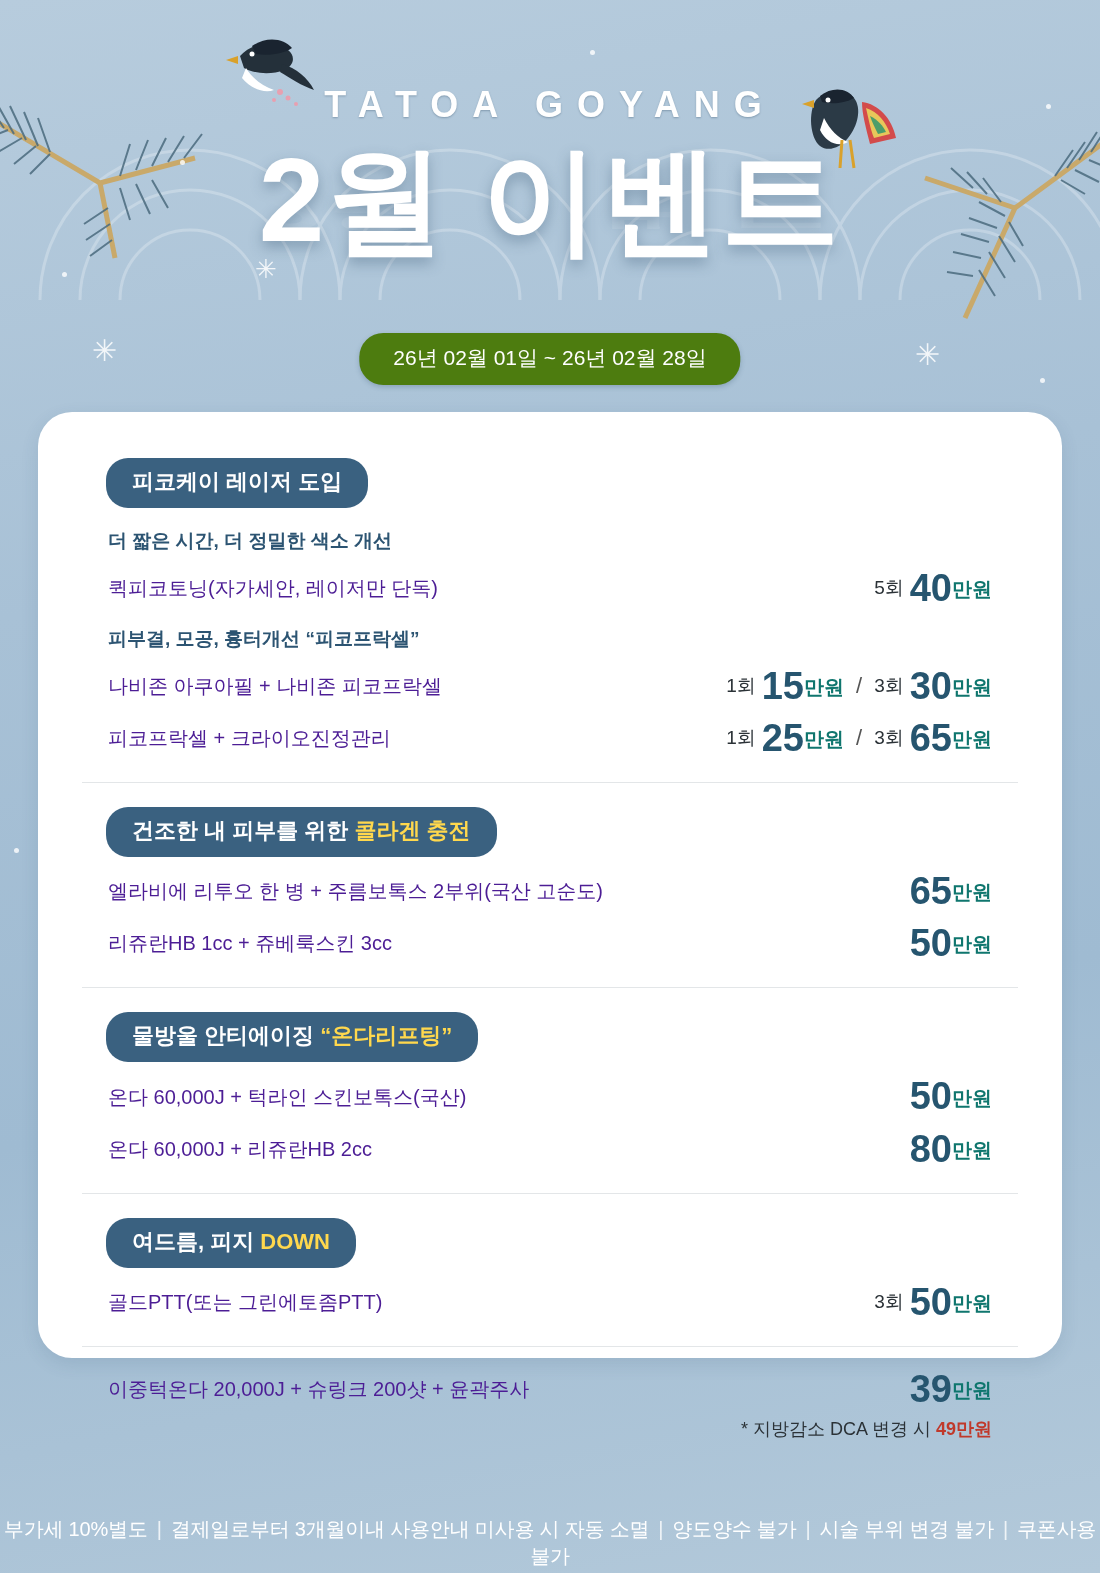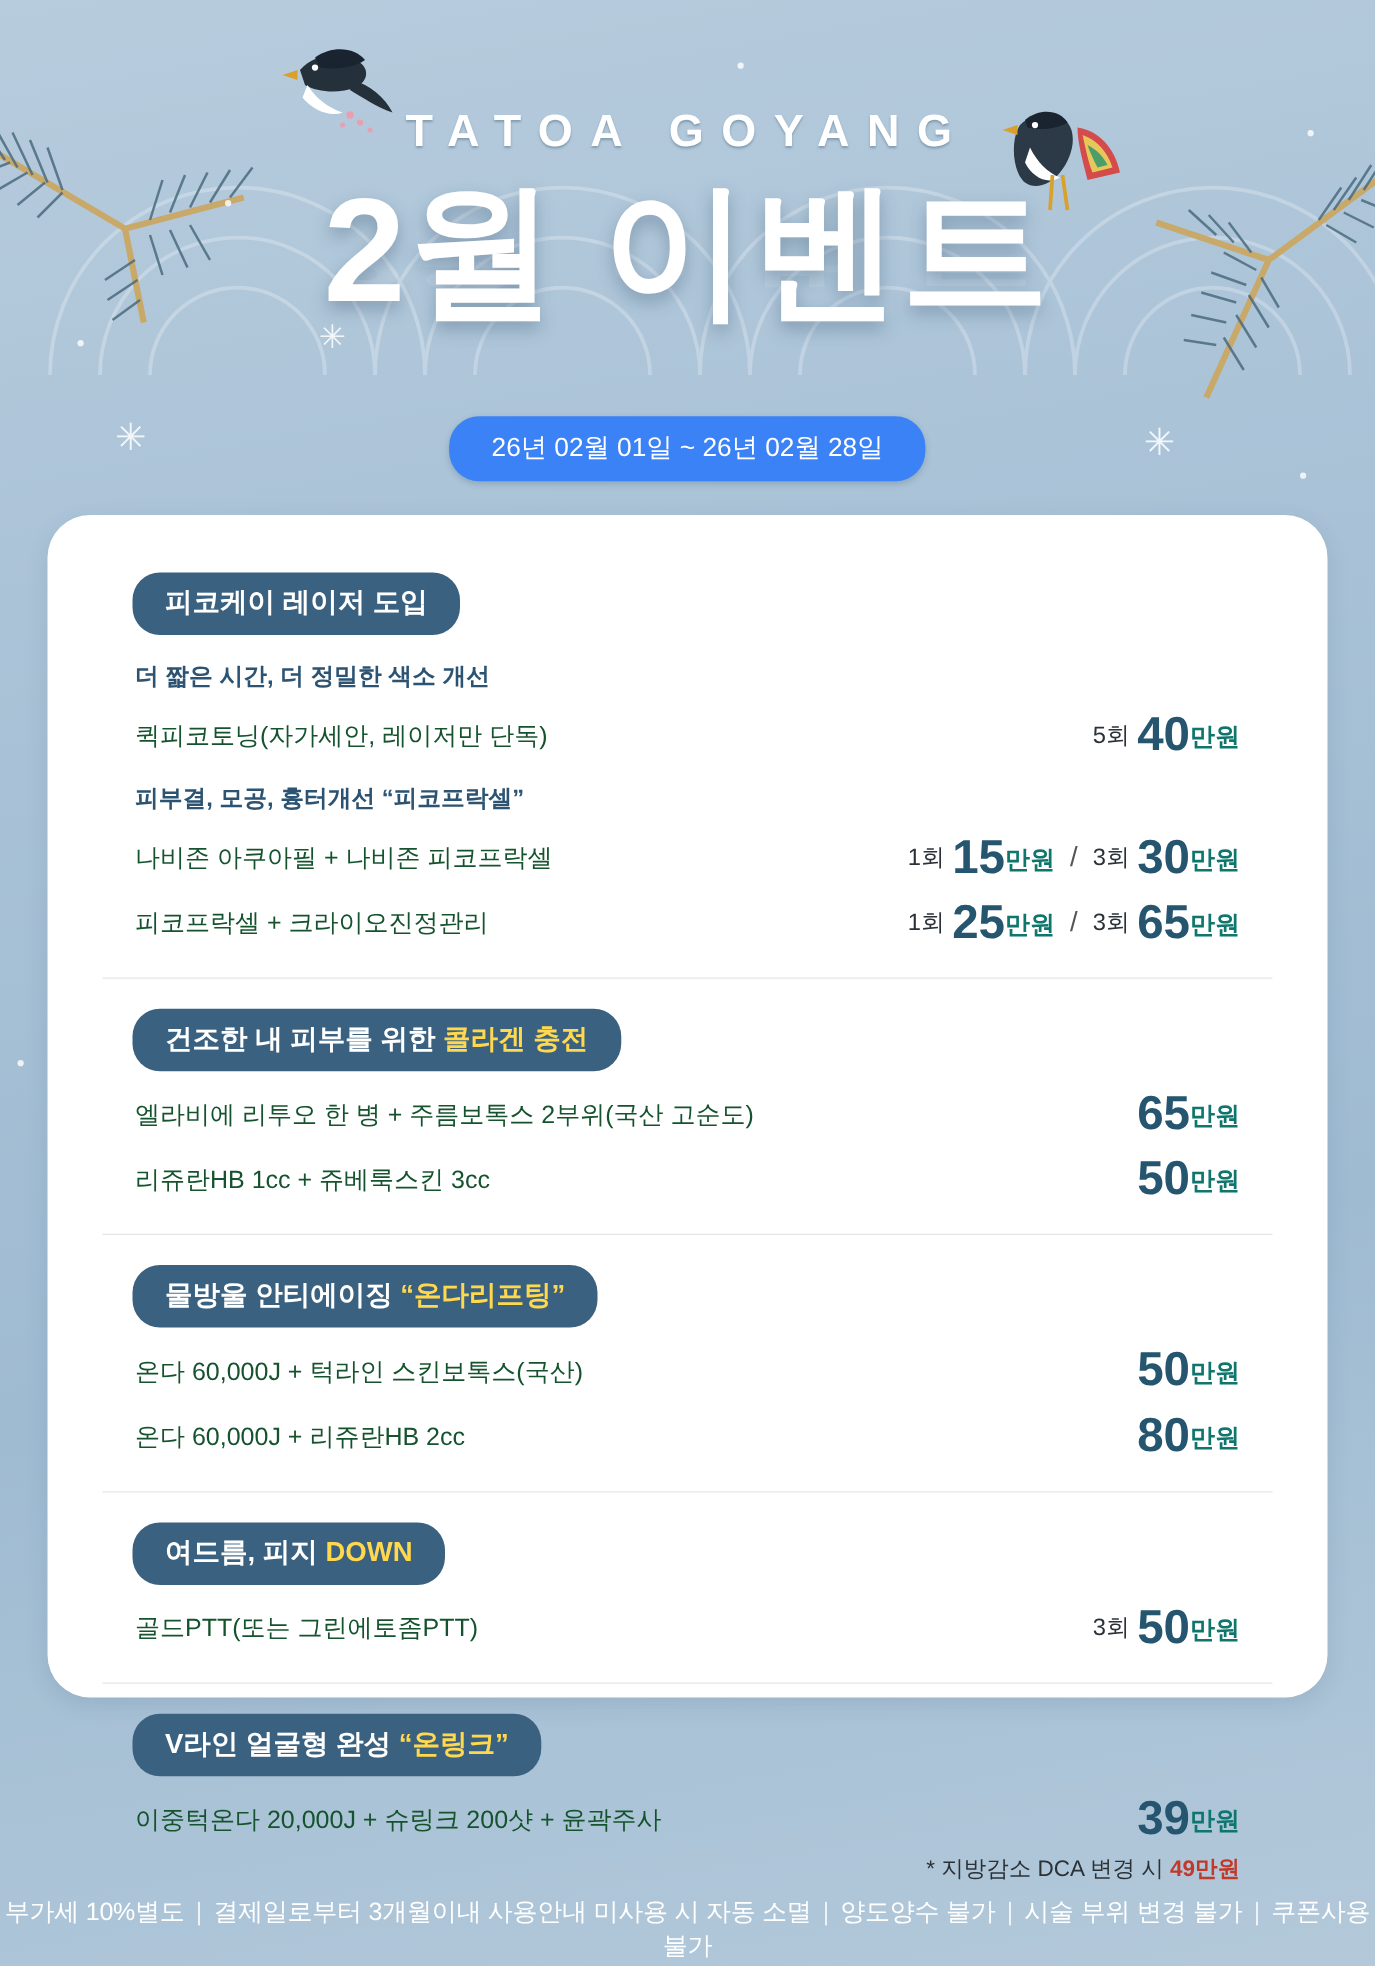--- a/index.html
+++ b/index.html
@@ -51,21 +51,21 @@
     font-size: 118px; font-weight: 800; color: rgba(255,255,255,.28);
     letter-spacing: 2px;
     transform: scaleY(-0.45);
     transform-origin: top center;
     -webkit-mask-image: linear-gradient(to bottom, rgba(0,0,0,.55), rgba(0,0,0,0) 70%);
             mask-image: linear-gradient(to bottom, rgba(0,0,0,.55), rgba(0,0,0,0) 70%);
     pointer-events: none;
   }
   .period {
     position: absolute; top: 333px; left: 50%; transform: translateX(-50%);
-    background: #3b82f6;
+    background: #4d7c0f;
     color: #fff;
     font-size: 21px;
     padding: 11px 34px 13px;
     border-radius: 24px;
     white-space: nowrap;
     box-shadow: 0 2px 5px rgba(40,70,95,.25);
   }
 
   .magpie-left { position: absolute; top: 34px; left: 222px; }
   .magpie-right { position: absolute; top: 82px; left: 800px; }
@@ -101,21 +101,21 @@
   .sub-title {
     font-size: 19px; font-weight: 700; color: #2c5472;
     margin: 20px 0 4px 30px;
   }
 
   .row {
     display: flex; align-items: flex-end; justify-content: space-between;
     margin: 16px 30px 0 30px;
   }
   .row .label {
-    font-size: 20px; color: #14532d;
+    font-size: 20px; color: #4c1d95;
     padding-bottom: 4px;
   }
   .price-group {
     display: flex; align-items: flex-end; white-space: nowrap;
   }
   .cnt {
     font-size: 19px; color: #2b3237; padding: 0 6px 5px 0;
   }
   .amt {
     font-size: 38px; font-weight: 800; color: #26556f; line-height: .95;
@@ -300,21 +300,21 @@
     <div class="sec-divider"></div>
     <div class="section"><div class="badge"><span>여드름, 피지 </span><span class="hl">DOWN</span></div><div class="row">
         <div class="label">골드PTT(또는 그린에토좀PTT)</div>
         <div class="price-group">
           <span class="cnt">3회</span>
           <span class="amt">50</span>
           <span class="unit">만원</span>
         </div>
       </div></div>
     <div class="sec-divider"></div>
-    <div class="section"><div class="badge"><span>V라인 얼굴형 완성 </span><span class="hl">“온링크”</span></div><div class="row">
+    <div class="section"><div class="row">
         <div class="label">이중턱온다 20,000J + 슈링크 200샷 + 윤곽주사</div>
         <div class="price-group">
           <span class="amt">39</span>
           <span class="unit">만원</span>
         </div>
       </div><div class="note"><span>* 지방감소 DCA 변경 시 </span><b>49만원</b></div></div>
   </div>
 
 <div class="footer" id="footer"><span>부가세 10%별도</span><span class="sep">|</span><span>결제일로부터 3개월이내 사용안내 미사용 시 자동 소멸</span><span class="sep">|</span><span>양도양수 불가</span><span class="sep">|</span><span>시술 부위 변경 불가</span><span class="sep">|</span><span>쿠폰사용 불가</span></div>
 

